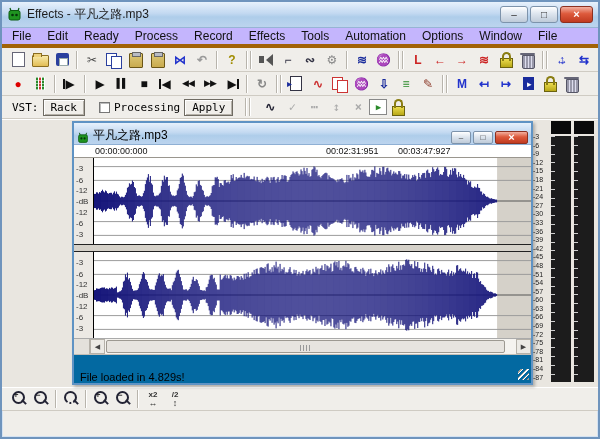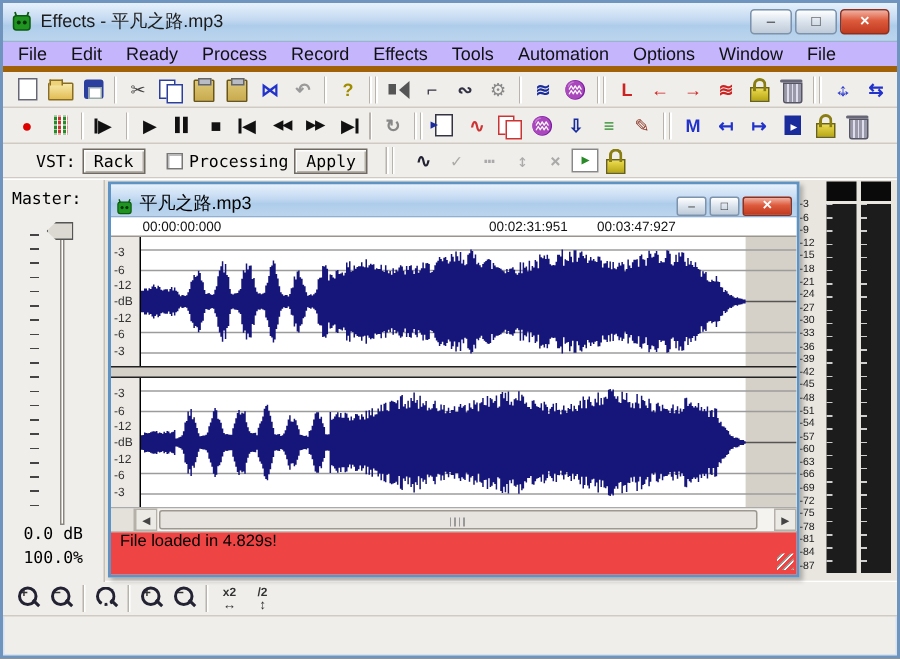--- a/index.html
+++ b/index.html
@@ -57,21 +57,21 @@
   .i-playbox{border:1px solid #888;background:#fff;width:18px;height:16px;font-size:9px;}
   .i-mag{font-size:9px;font-weight:bold;padding:0 6px 7px 0;}
   .i-mag::before{content:"";position:absolute;left:4px;top:2px;width:9px;height:9px;border:2px solid #223;border-radius:50%;}
   .i-mag::after{content:"";position:absolute;left:13px;top:12px;width:6px;height:2px;background:#223;transform:rotate(45deg);}
   .i-magsel::before{border-bottom-style:dotted;}
   .i-x2,.i-half{font-size:8px;font-weight:bold;flex-direction:column;}
   .i-x2::after{content:"↔";font-size:9px;font-weight:normal;}
   .i-half::after{content:"↕";font-size:9px;font-weight:normal;}
   
   .vstrow{height:23px;display:flex;align-items:center;background:#f0eeea;border-bottom:1px solid #cfcbc3;
-    font-family:"DejaVu Sans Mono",monospace;font-size:11px;padding-left:22px;}
+    font-family:"DejaVu Sans Mono",monospace;font-size:11px;padding-left:10px;}
   .btn93{font-family:"DejaVu Sans Mono",monospace;font-size:11px;background:#f0eeea;padding:1px 7px;margin:0 4px;
     border:1px solid #6f6b63;box-shadow:inset 1px 1px 0 #fff,inset -1px -1px 0 #b5b1a9;}
   .cb{width:11px;height:11px;background:#fff;border:1px solid #777;box-shadow:inset 1px 1px 0 #bbb;margin:0 4px 0 10px;}
   
   .client{position:relative;height:268px;background:#e9e6e0;border-top:1px solid #fff;}
   .master{position:absolute;left:0;top:0;width:68px;height:268px;background:#f0eeea;border-right:1px solid #c5c1b9;}
   .mlabel{position:absolute;top:6px;left:6px;font-family:"DejaVu Sans Mono",monospace;font-size:11px;}
   .mticks{position:absolute;left:18px;top:36px;width:6px;height:190px;
     background:repeating-linear-gradient(180deg,#444 0 1px,transparent 1px 9.5px);}
   .mtrack{position:absolute;left:38px;top:32px;width:3px;height:198px;background:#fff;border:1px solid #8a867e;}
@@ -93,21 +93,21 @@
   .plot{position:relative;flex:1;border-left:1px solid #000;}
   .plot svg{position:absolute;inset:0;width:100%;height:100%;}
   .chsep{height:8px;background:#d5d1c9;border-top:1px solid #222;border-bottom:1px solid #222;}
   .hscroll{height:16px;display:flex;background:#f0eeea;border-top:1px solid #aaa;}
   .hs-stub{width:16px;background:#e4e1db;border-right:1px solid #b5b1a9;}
   .hs-btn{width:15px;background:#eceae5;border:1px solid #b5b1a9;font-size:7px;display:flex;align-items:center;justify-content:center;color:#444;}
   .hs-track{flex:1;position:relative;background:#f5f3ef;}
   .hs-thumb{position:absolute;left:1px;top:1px;bottom:1px;width:97%;background:#e7e4df;border:1px solid #9d9991;border-radius:2px;}
   .hs-thumb::after{content:"";position:absolute;left:50%;top:4px;width:10px;height:6px;margin-left:-5px;
     background:repeating-linear-gradient(90deg,#999 0 1px,transparent 1px 3px);}
-  .cw-status{height:29px;display:flex;align-items:flex-start;padding:0 6px;background:#ef4444;border-top:1px solid #c2beb6;font-size:11px;position:relative;}
+  .cw-status{height:29px;display:flex;align-items:flex-end;padding:0 6px;background:#0369a1;border-top:1px solid #c2beb6;font-size:11px;position:relative;}
   .grip{position:absolute;right:2px;bottom:3px;width:11px;height:11px;
     background:repeating-linear-gradient(135deg,transparent 0 2px,#9a968e 2px 3px,#fff 3px 4px);}
   
   .meter-scale{position:absolute;left:531px;top:13px;width:17px;height:248px;display:flex;flex-direction:column;justify-content:space-between;}
   .ml{font-size:7px;line-height:1;color:#222;}
   .clipbox{position:absolute;top:1px;width:20px;height:13px;background:#0a0a0a;}
   .mbar{position:absolute;top:16px;width:20px;height:246px;background:#1c1c1c;}
   .mbar::before{content:"";position:absolute;left:0;top:0;width:4px;height:100%;
     background:repeating-linear-gradient(180deg,#cfcfcf 0 1px,transparent 1px 8.8px);}
   
@@ -228,28 +228,20 @@
         <span class="i" style="color: rgb(170, 170, 170); font-weight: bold;">⋯</span>
         <span class="i" style="color: rgb(170, 170, 170);">↕</span>
         <span class="i" style="color: rgb(170, 170, 170); font-weight: bold;">×</span>
         <span class="i i-playbox" style="color: rgb(42, 138, 42);">▶</span>
         <span class="i i-lock"></span>
       </span>
   </div>
 
   <div class="client">
 
-    <div class="master">
-      <span class="mlabel">Master:</span>
-      <div class="mticks"></div>
-      <div class="mtrack"></div>
-      <div class="mthumb"></div>
-      <div class="mval">0.0 dB</div>
-      <div class="mpct">100.0%</div>
-    </div>
 
     <div class="cw">
       <div class="cw-title">
         <svg class="appicon" style="width:12px;height:12px;" viewBox="0 0 15 15">
           <path d="M4 4 L3 1 M11 4 L12 1" stroke="#0c5a10" stroke-width="1.2" fill="none"></path>
           <rect x="2" y="3.5" width="11" height="9.5" rx="2" fill="#1f9420" stroke="#0c5a10"></rect>
           <circle cx="5.5" cy="8" r="1.3" fill="#04330a"></circle>
             <circle cx="9.5" cy="8" r="1.3" fill="#04330a"></circle>
         </svg>
         <span class="t">平凡之路.mp3</span>

